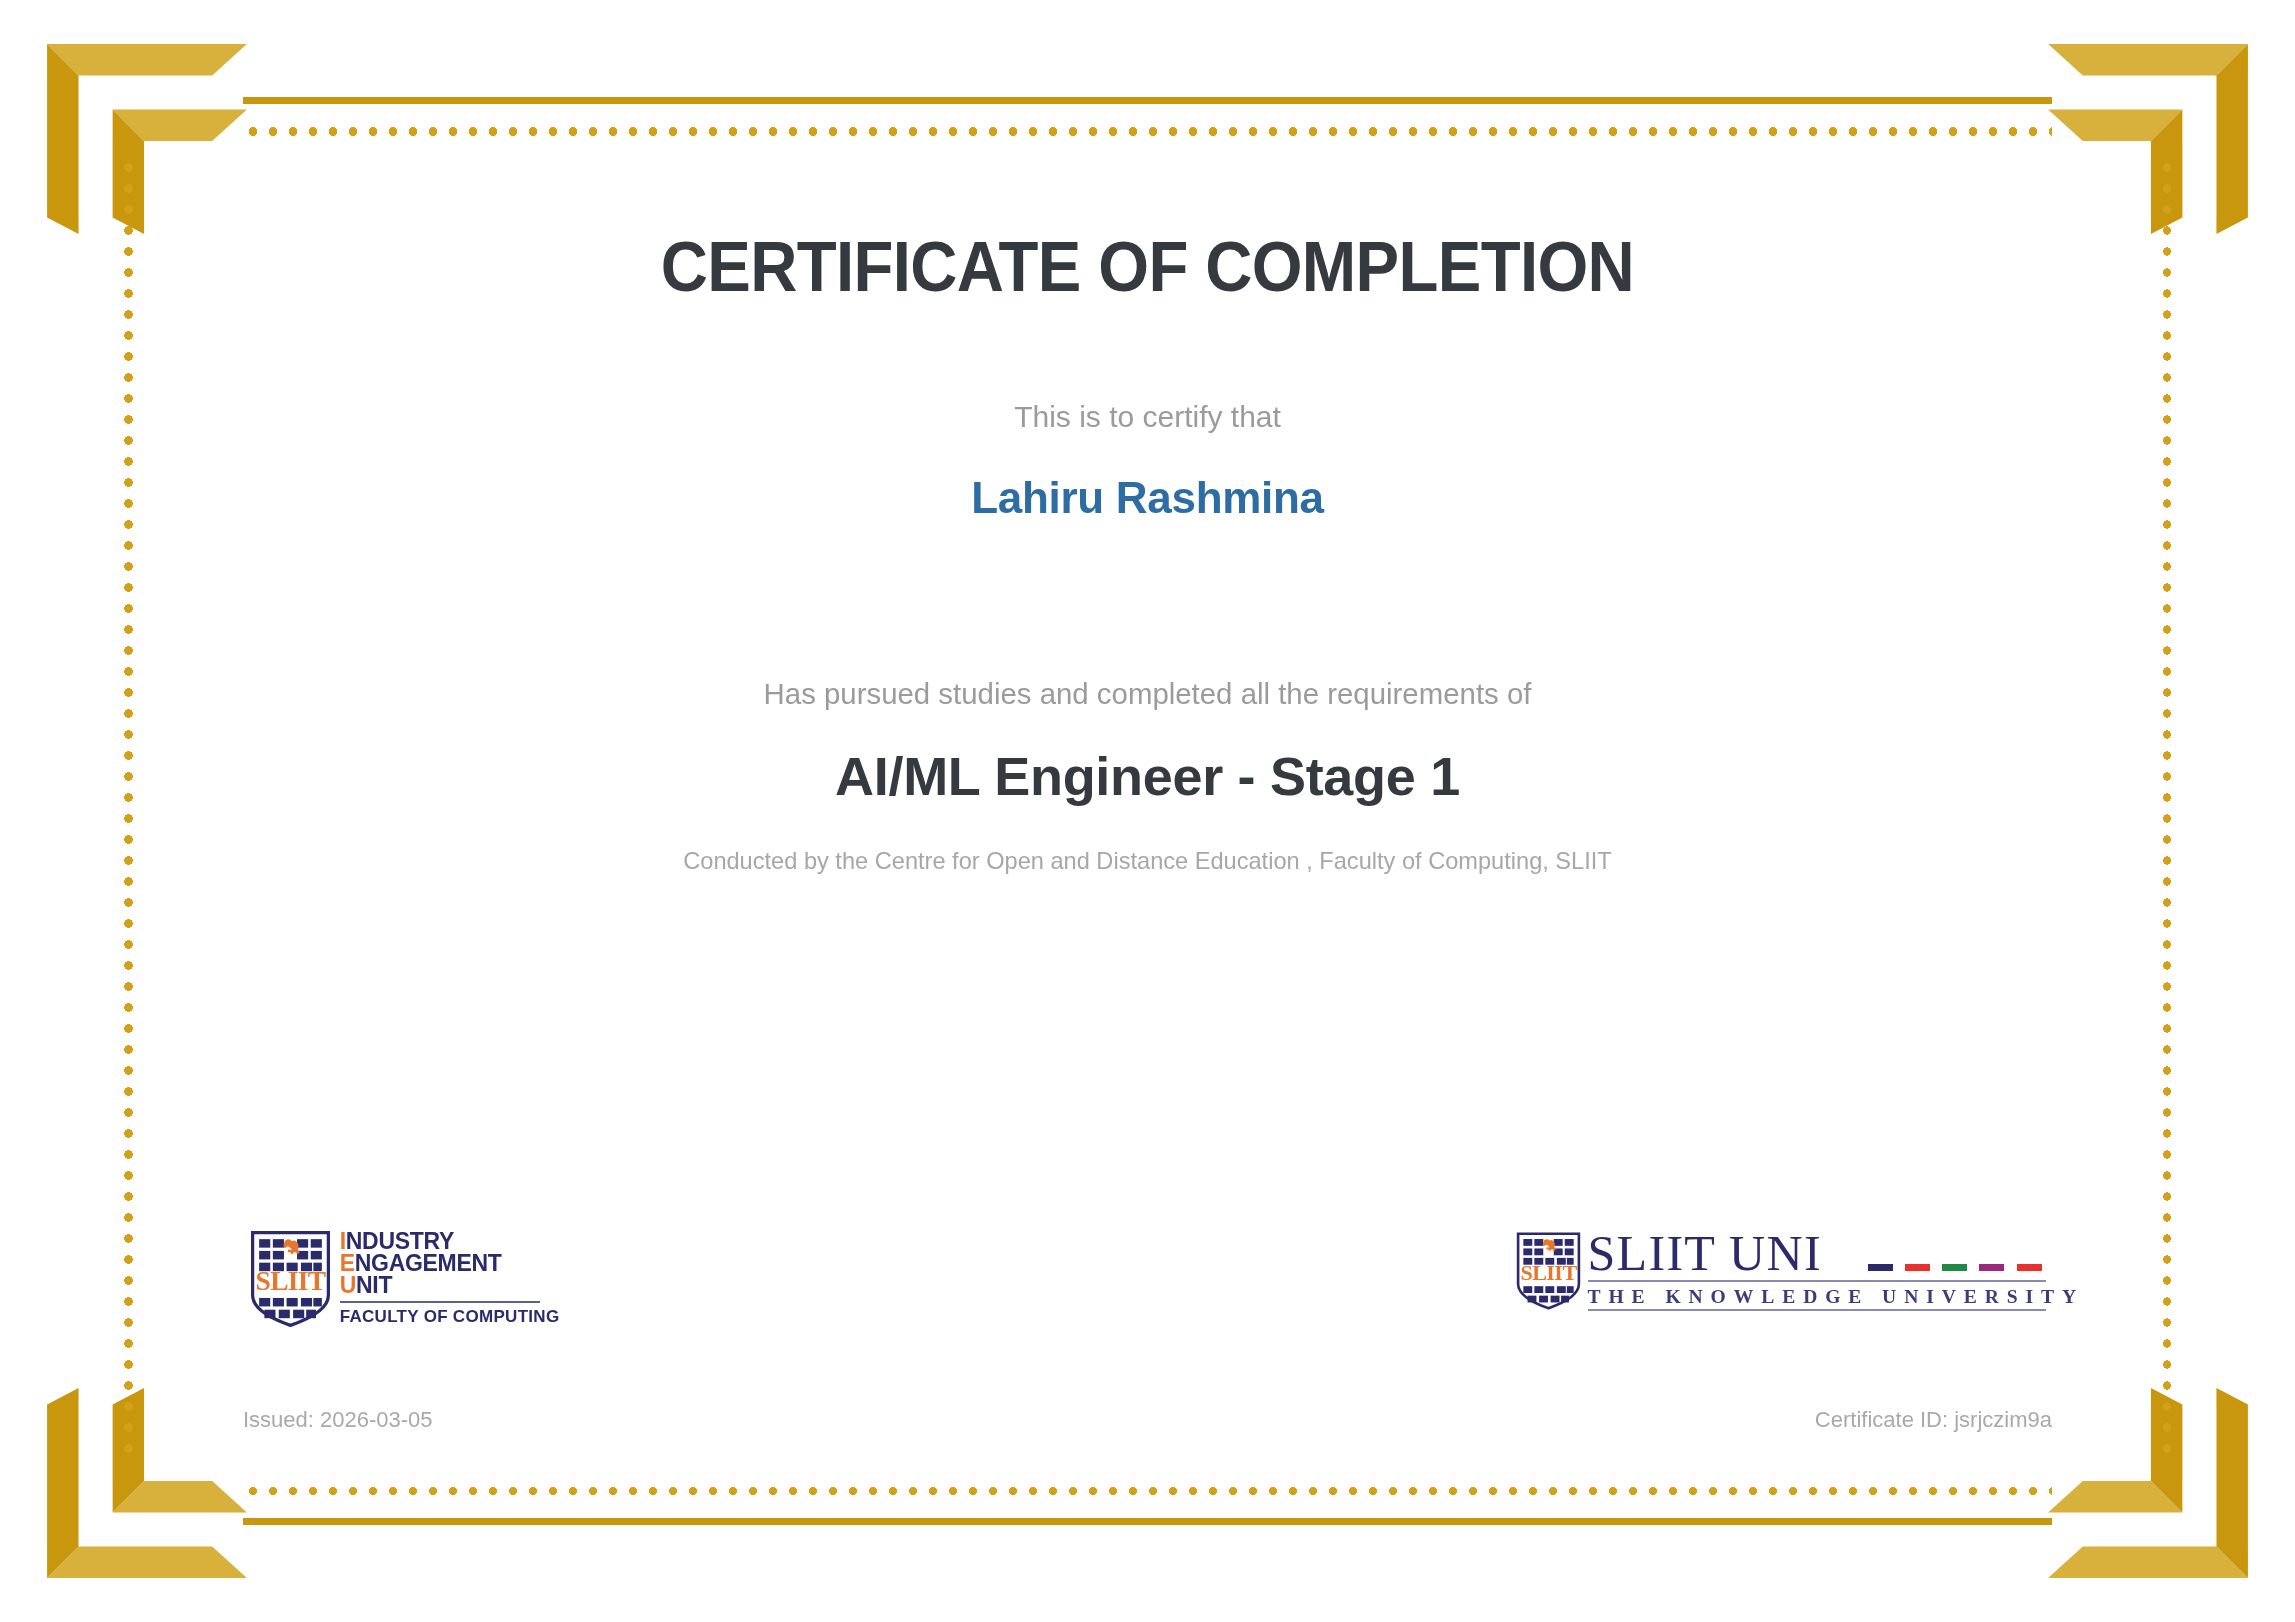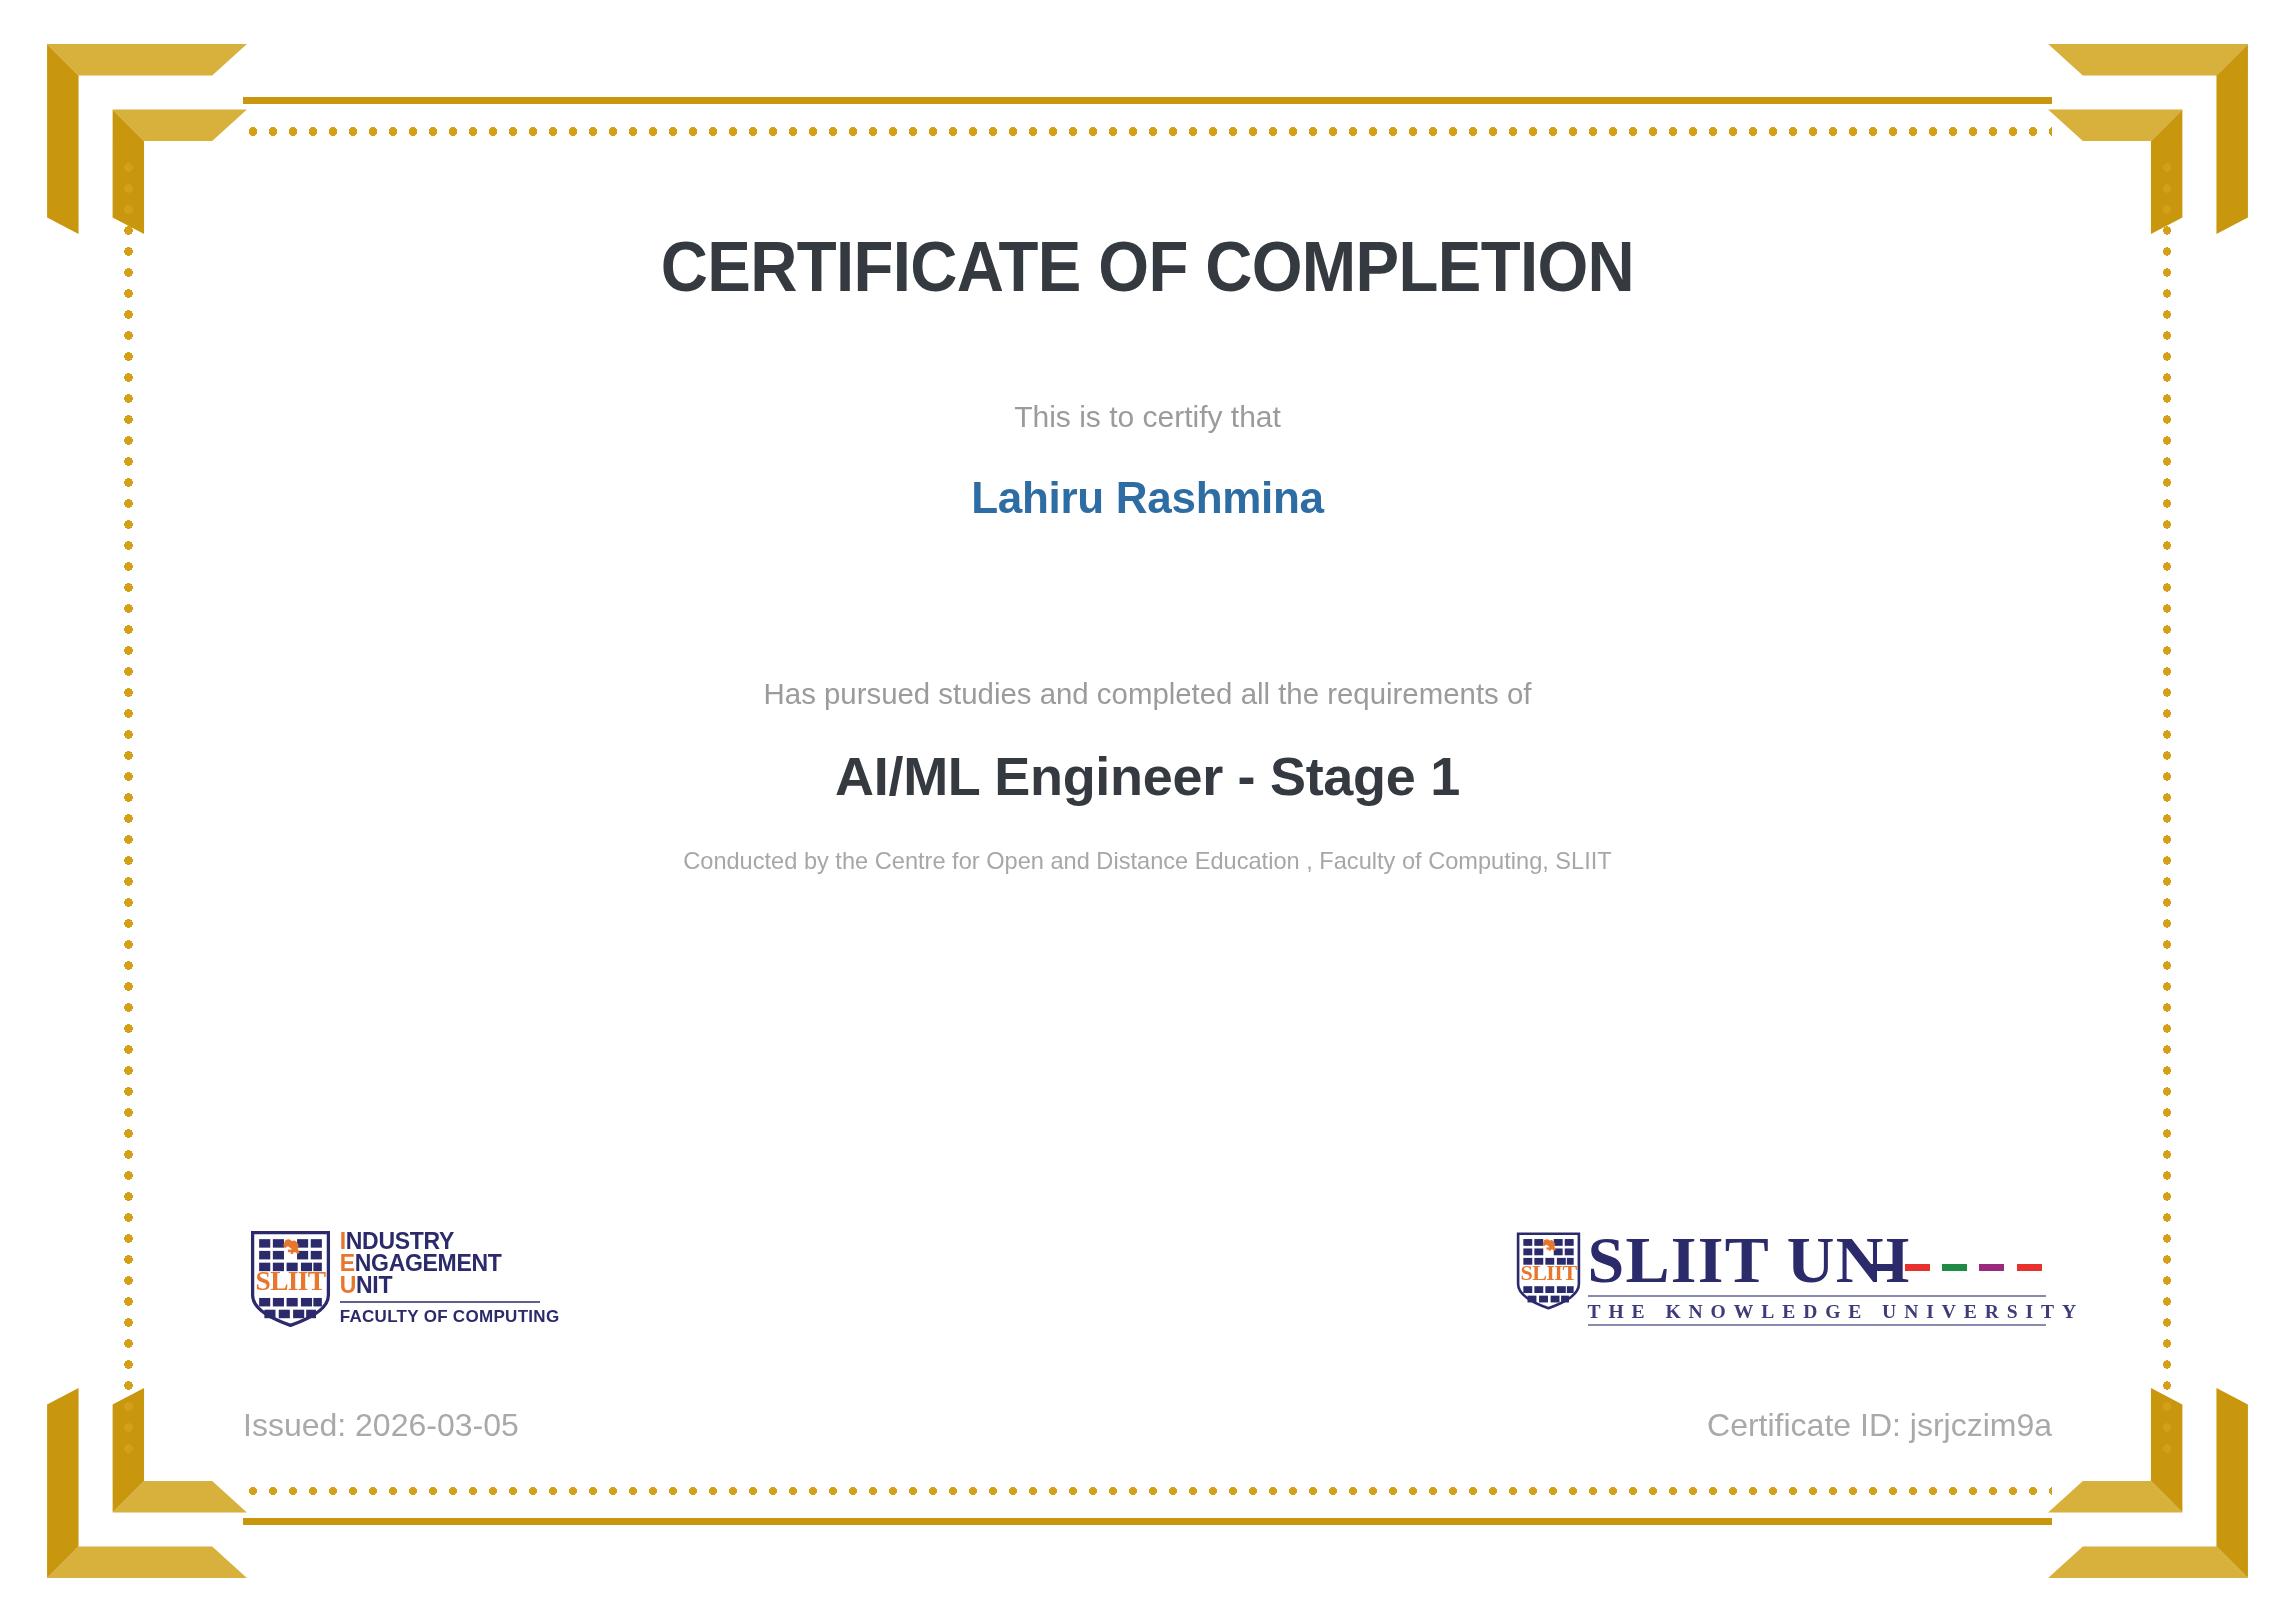--- a/index.html
+++ b/index.html
@@ -139,22 +139,22 @@
   .ieu-sub {
     font-weight: bold; font-size: 17px; color: #2b2a6b; letter-spacing: 0.3px;
     white-space: nowrap;
   }
 
   
   .uni-block { margin-left: 6.5px; }
   .uni-wordmark {
     position: relative;
     font-family: "Liberation Serif", serif;
-    font-weight: bold;
-    font-size: 66px;
+    font-weight: normal;
+    font-size: 50px;
     line-height: 0.92;
     color: #2b2a6b;
     letter-spacing: 1.3px;
     white-space: nowrap;
   }
   .uni-dashes {
     position: absolute;
     top: 34px;
     right: 3.9px;
     width: 174px;
@@ -181,21 +181,21 @@
   }
 
   
   .footer {
     position: absolute;
     left: 243px; right: 243px;
     top: 1407px;
     display: flex;
     justify-content: space-between;
     align-items: baseline;
-    font-size: 32px;
+    font-size: 22px;
     color: #a9a9a9;
   }
 </style>
 </head>
 <body>
 
 <div class="certificate">
 
   <div class="corner corner-tl">
     <svg viewBox="0 0 305 290" xmlns="http://www.w3.org/2000/svg">

